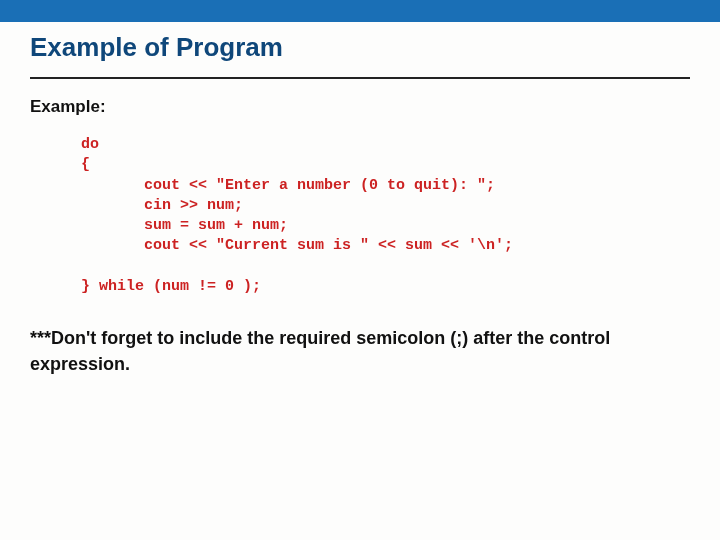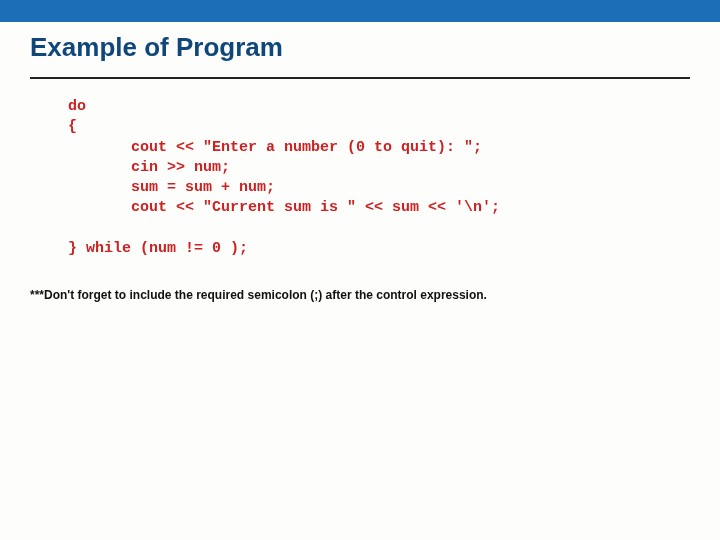--- a/index.html
+++ b/index.html
@@ -32,37 +32,38 @@
     color: #111;
     margin-bottom: 18px;
   }
   .code {
     font-family: "Courier New", Courier, monospace;
     font-size: 15px;
     font-weight: bold;
     color: #c22;
     white-space: pre;
     line-height: 1.35;
-    margin-left: 38px;
+    margin-left: 51px;
     margin-bottom: 28px;
   }
   .note {
-    font-size: 12px;
+    font-size: 18px;
     font-weight: bold;
     color: #111;
     line-height: 1.45;
   }
 </style>
 </head>
 <body>
 
 <div class="topbar"></div>
 
 <div class="content">
   <h1 class="title">Example of Program</h1>
+  <div class="example-label">Example:</div>
   <div class="code">do
 {
        cout &lt;&lt; "Enter a number (0 to quit): ";
        cin &gt;&gt; num;
        sum = sum + num;
        cout &lt;&lt; "Current sum is " &lt;&lt; sum &lt;&lt; '\n';
 
 } while (num != 0 );</div>
   <div class="note">***Don't forget to include the required semicolon (;) after the control expression.</div>
 </div>

